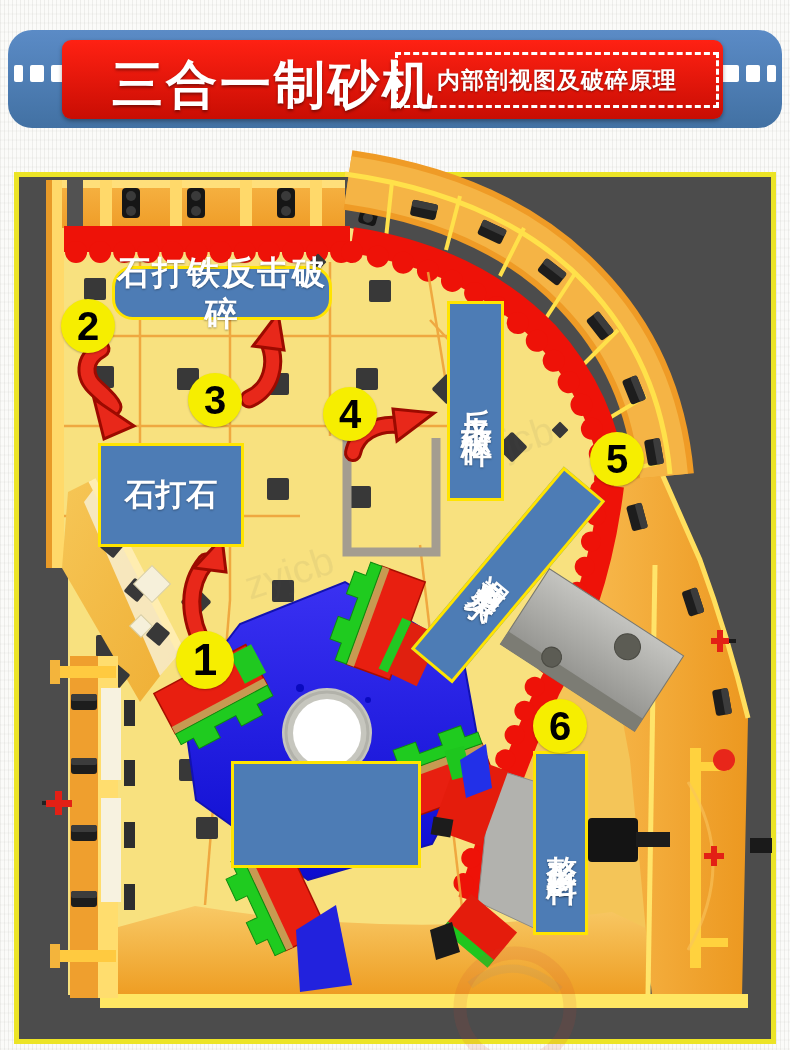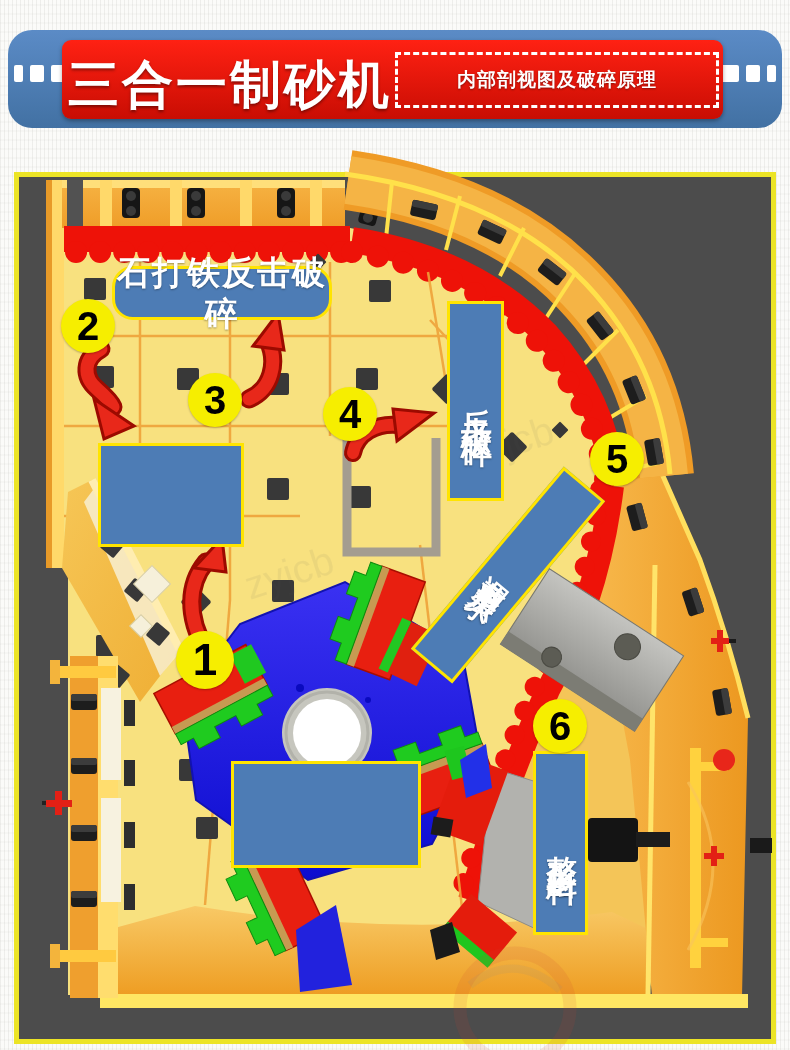--- a/index.html
+++ b/index.html
@@ -13,23 +13,23 @@
   }
   
   .banner{position:absolute;left:8px;top:30px;width:774px;height:98px;border-radius:24px;
     background:linear-gradient(#5b8bc6,#4271a3);}
   .dash{position:absolute;top:35px;height:17px;background:#fff;border-radius:2px;}
   .dL1{left:6px;width:9px;}  .dL2{left:22px;width:14px;} .dL3{left:43px;width:20px;}
   .dR1{right:43px;width:21px;} .dR2{right:22px;width:14px;} .dR3{right:6px;width:9px;}
   .banner-red{position:absolute;left:54px;top:10px;width:661px;height:79px;border-radius:9px;
     background:linear-gradient(#ff2113,#c90d03);box-shadow:0 2px 4px rgba(0,0,0,.35);}
   .banner-title{position:absolute;left:0;top:0;width:336px;height:91px;display:flex;align-items:center;justify-content:center;
-    color:#fff;font-size:51px;font-weight:bold;letter-spacing:3px;text-shadow:0 2px 3px rgba(0,0,0,.4);}
+    color:#fff;font-size:51px;font-weight:bold;letter-spacing:3px;text-shadow:0 2px 3px rgba(0,0,0,.4);padding-left:44px;}
   .banner-sub{position:absolute;left:333px;top:12px;width:318px;height:50px;border:3px dashed #fff;
-    display:flex;align-items:center;justify-content:center;color:#fff;font-size:19px;font-weight:bold;
+    display:flex;align-items:center;justify-content:center;color:#fff;font-size:23px;font-weight:bold;
     letter-spacing:1px;text-shadow:0 1px 2px rgba(0,0,0,.4);}
   
   .svgwrap{position:absolute;left:0;top:0;width:790px;height:1050px;}
   .dlabel{position:absolute;background:#4d7cb5;border:3px solid #ffe400;color:#fff;font-weight:bold;
     display:flex;align-items:center;justify-content:center;text-align:center;
     text-shadow:0 1px 2px rgba(0,0,0,.35);box-sizing:border-box;line-height:1.25;}
   .vert{writing-mode:vertical-rl;text-orientation:upright;letter-spacing:9px;}
   .l1{left:112px;top:266px;width:220px;height:54px;font-size:33px;letter-spacing:2px;border-radius:21px;}
   .l2{left:98px;top:443px;width:146px;height:104px;font-size:31px;flex-direction:column;}
   .l3{left:447px;top:301px;width:57px;height:200px;font-size:31px;}
@@ -338,20 +338,21 @@
   <span class="dash dR2"></span>
   <span class="dash dR3"></span>
   <div class="banner-red">
     <div class="banner-title">三合一制砂机</div>
     <div class="banner-sub">内部剖视图及破碎原理</div>
   </div>
 </div>
 
 <div class="dlabel l1">石打铁反击破碎</div>
 <div class="dlabel l2">
+  <span>石打石</span>
 </div>
 <div class="dlabel l3 vert">反击破碎</div>
 <div class="dlabel l4 vert">调整料形大小</div>
 <div class="dlabel l5">
 </div>
 <div class="dlabel l6 vert">整形出料</div>
 
 <div class="marker m1">1</div>
 <div class="marker m2">2</div>
 <div class="marker m3">3</div>

